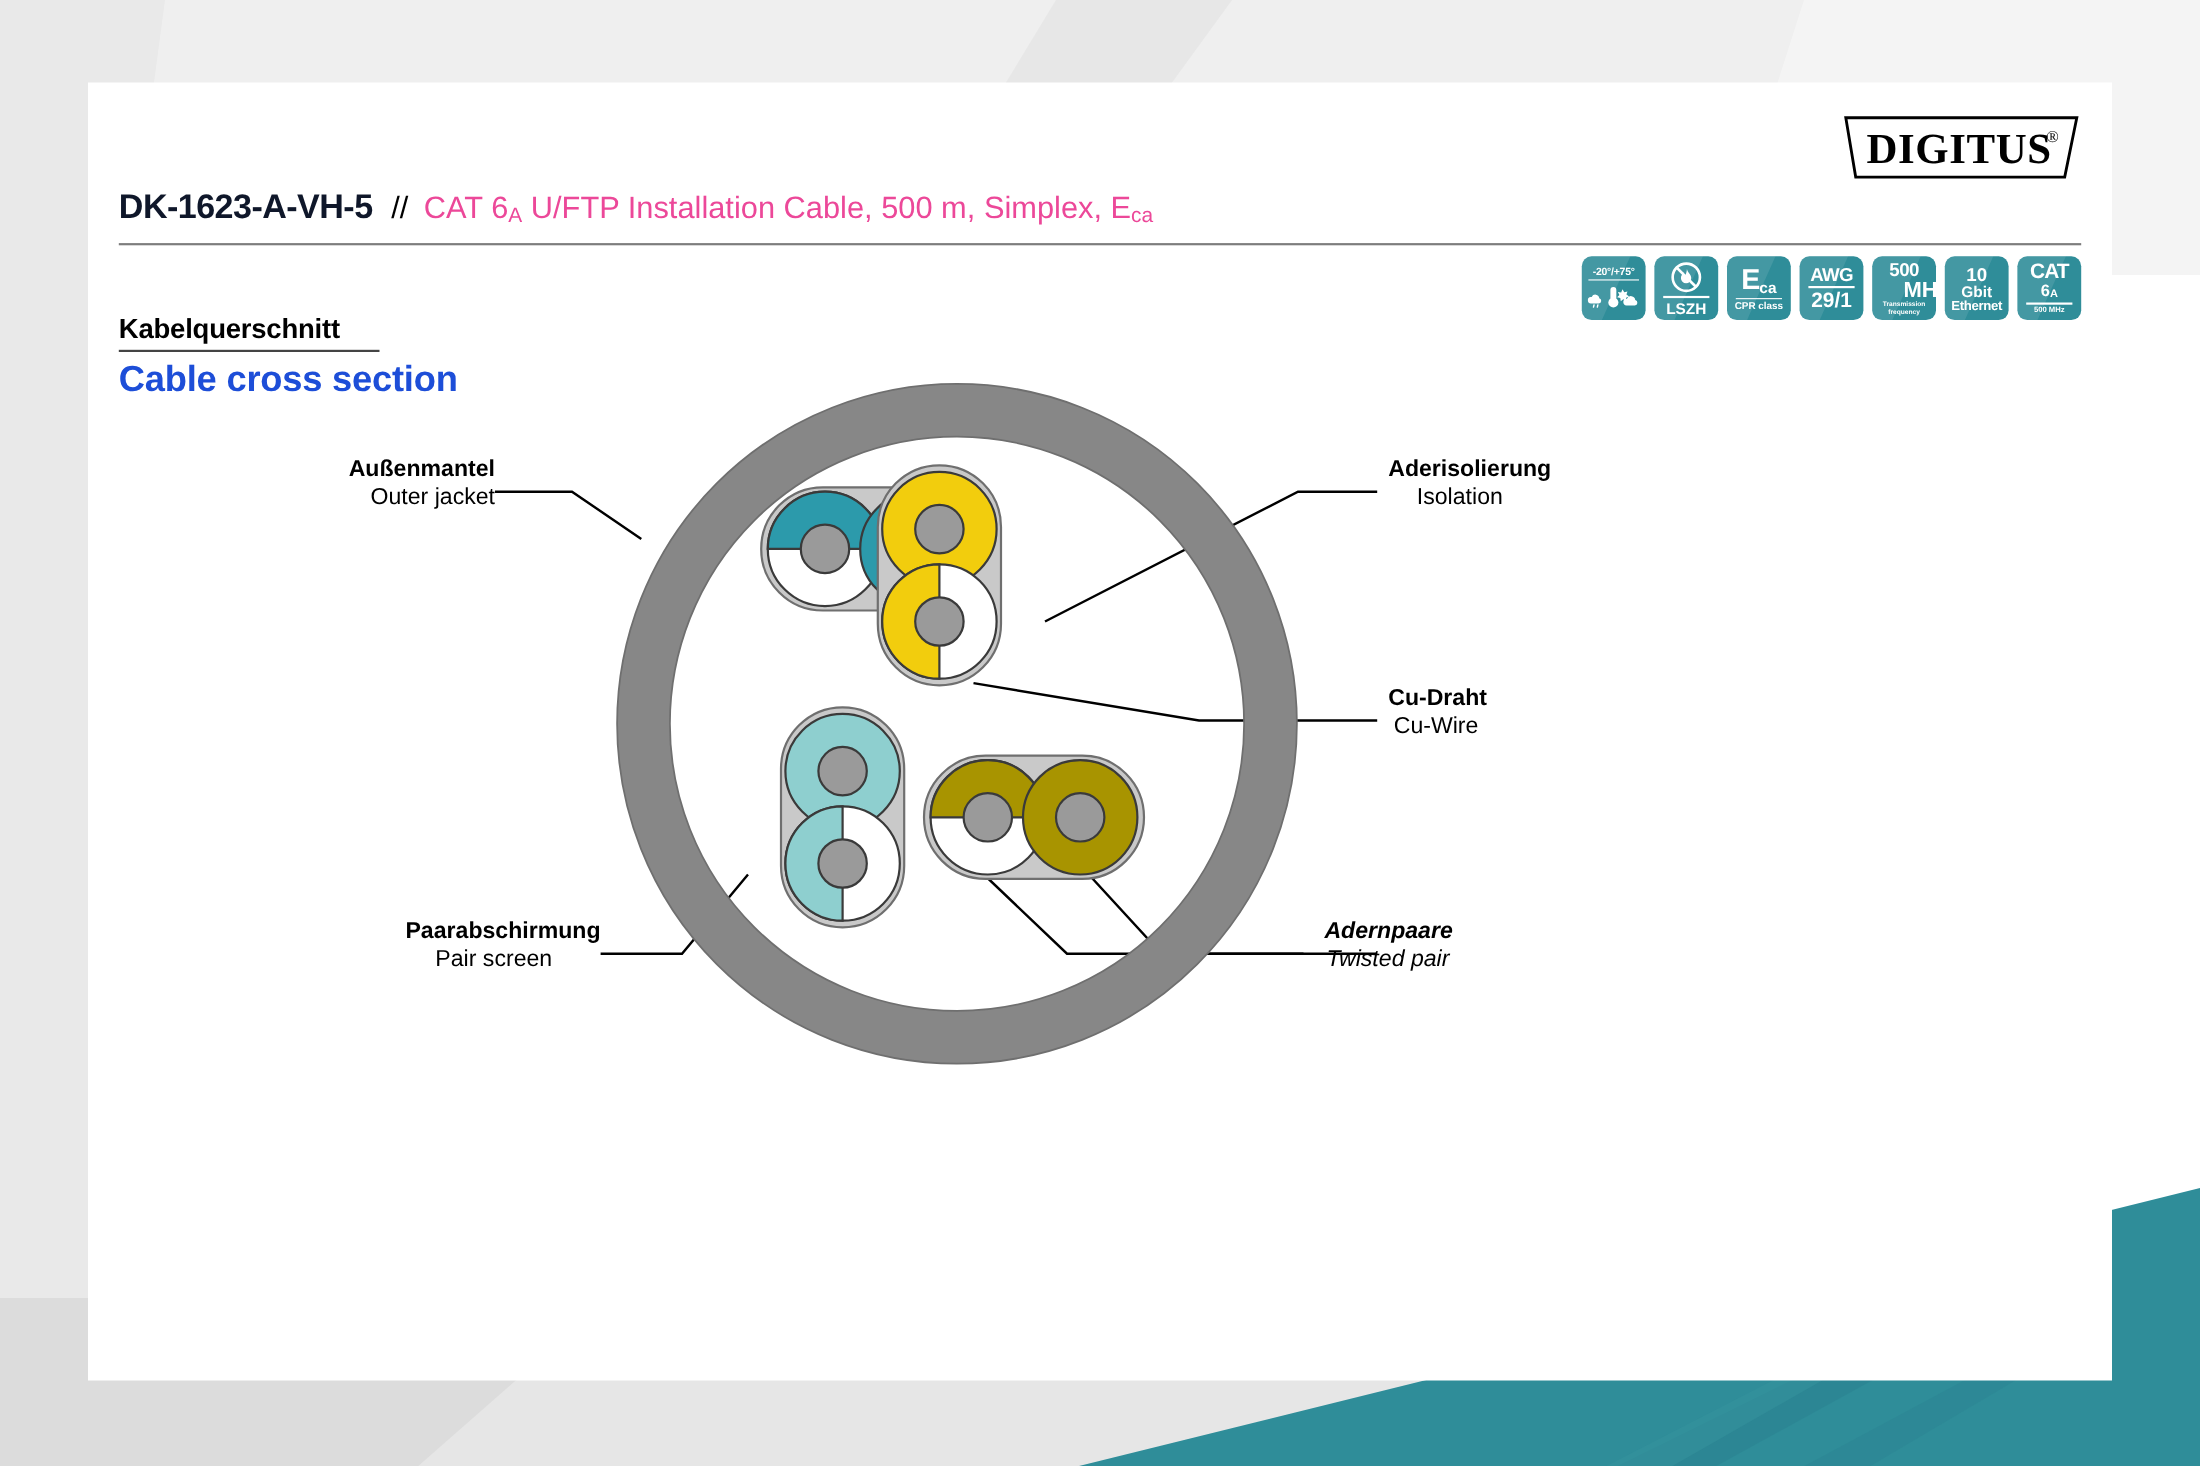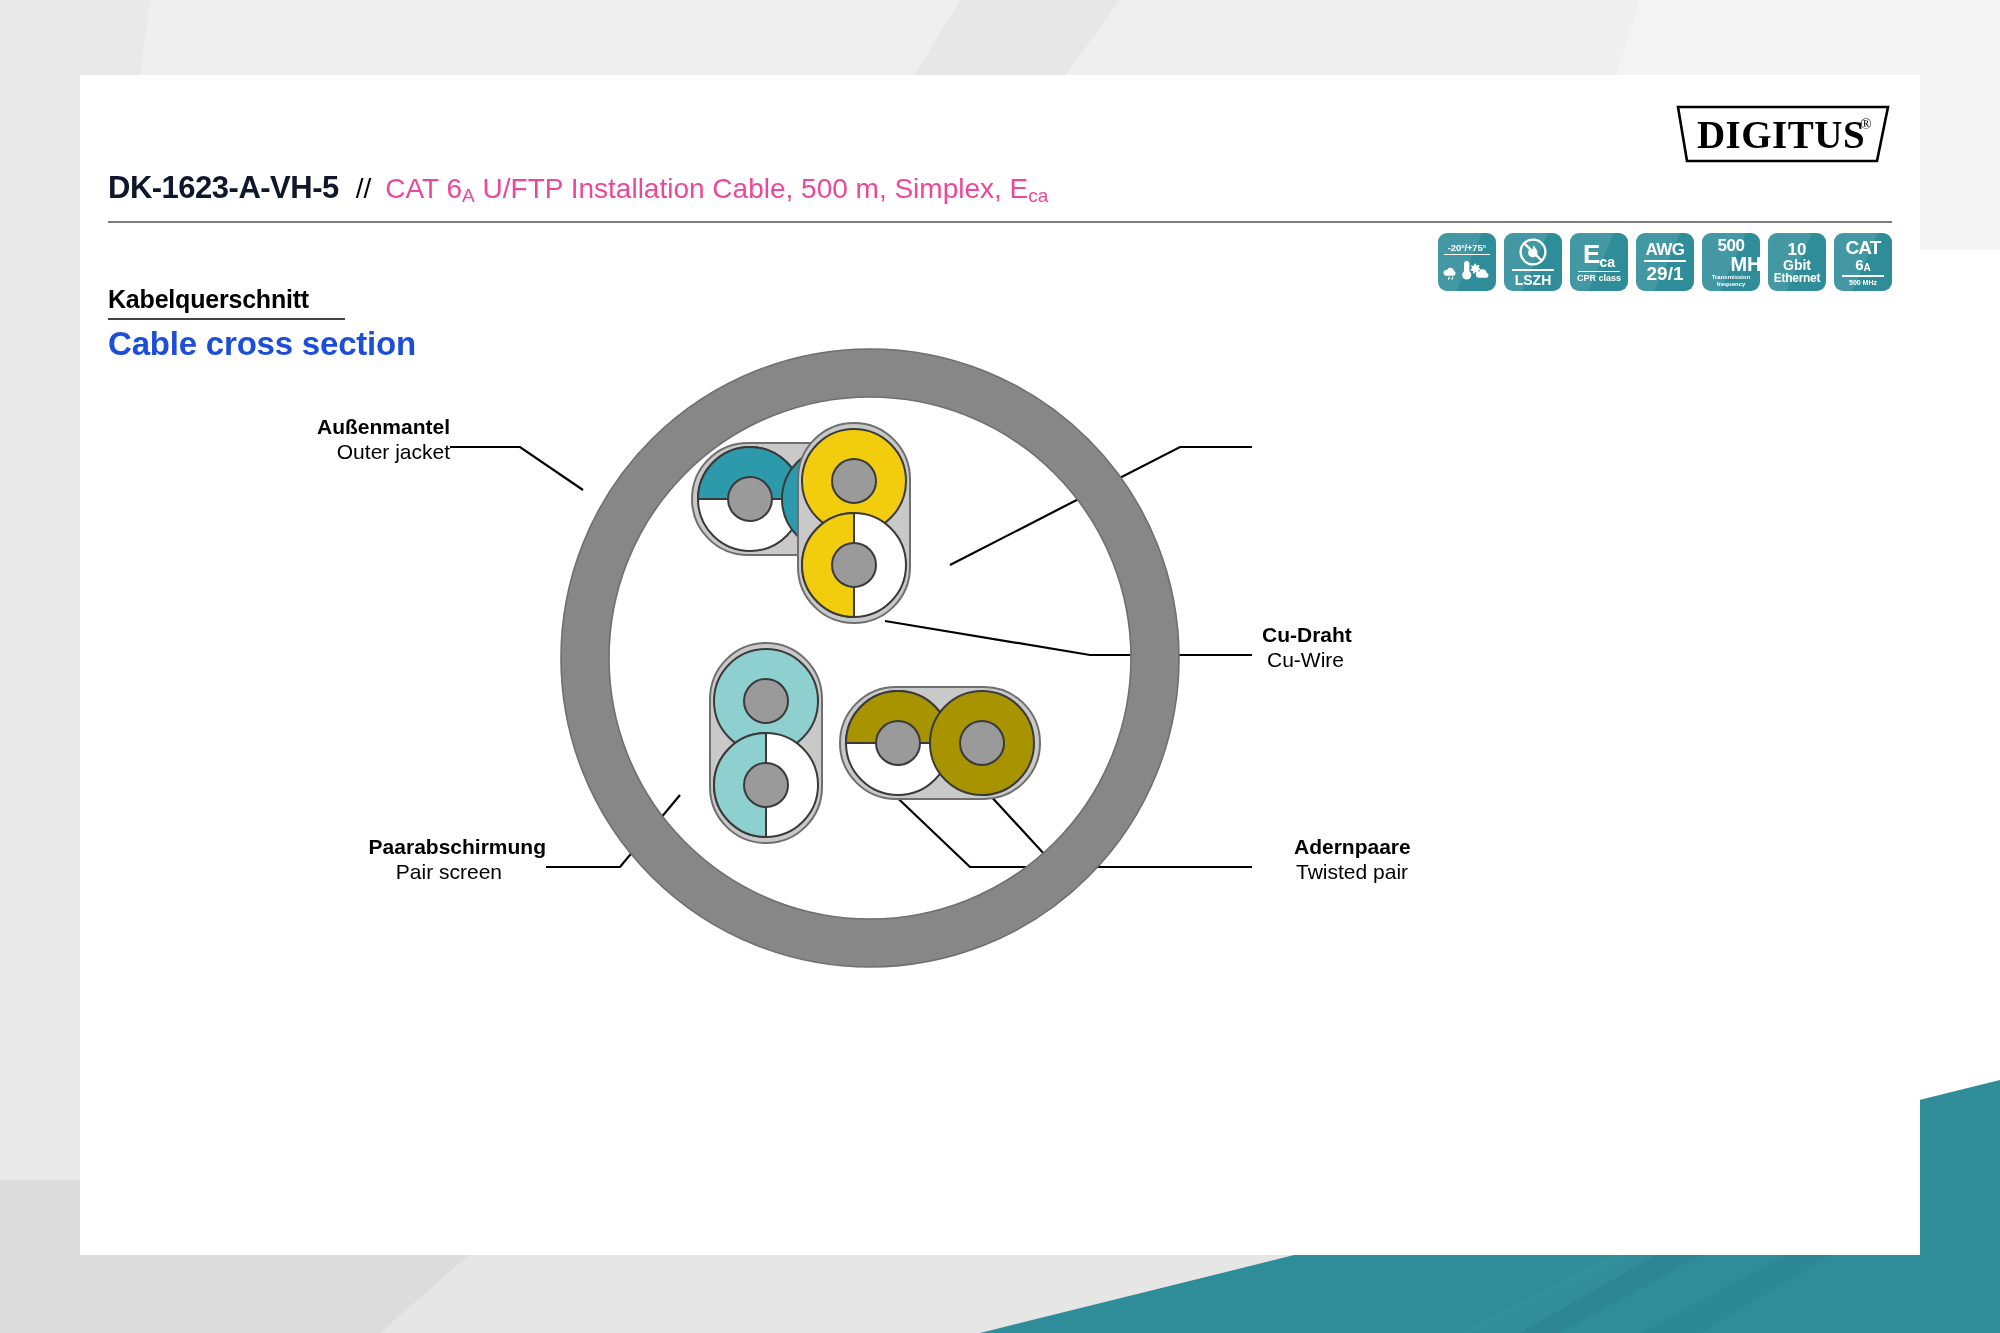--- a/index.html
+++ b/index.html
@@ -409,29 +409,33 @@
         <circle cx="142" cy="56" r="22" fill="#9a9a9a" stroke="#3a3a3a" stroke-width="2"></circle>
       </g>
     </g>
   </svg>
 
   <div class="callout align-right" style="left:120px; top:340px; width:250px;">
     <div class="c-de">Außenmantel</div>
     <div class="c-en">Outer jacket</div>
   </div>
 
+  <div class="callout align-left" style="left:1182px; top:340px; width:280px;">
+    <div class="c-de">Aderisolierung</div>
+    <div class="c-en" style="padding-left:26px;">Isolation</div>
+  </div>
 
   <div class="callout align-left" style="left:1182px; top:548px; width:260px;">
     <div class="c-de">Cu-Draht</div>
     <div class="c-en" style="padding-left:5px;">Cu-Wire</div>
   </div>
 
   <div class="callout align-right" style="left:120px; top:760px; width:346px;">
     <div class="c-de">Paarabschirmung</div>
     <div class="c-en" style="padding-right:44px;">Pair screen</div>
   </div>
 
-  <div class="callout align-left" style="left:1214px; top:760px; width:280px;">
+  <div class="callout align-left" style="left:1124px; top:760px; width:280px;font-style:italic;">
     <div class="c-de">Adernpaare</div>
     <div class="c-en" style="padding-left:2px;">Twisted pair</div>
   </div>
 
 </div>
 
 </body></html>

